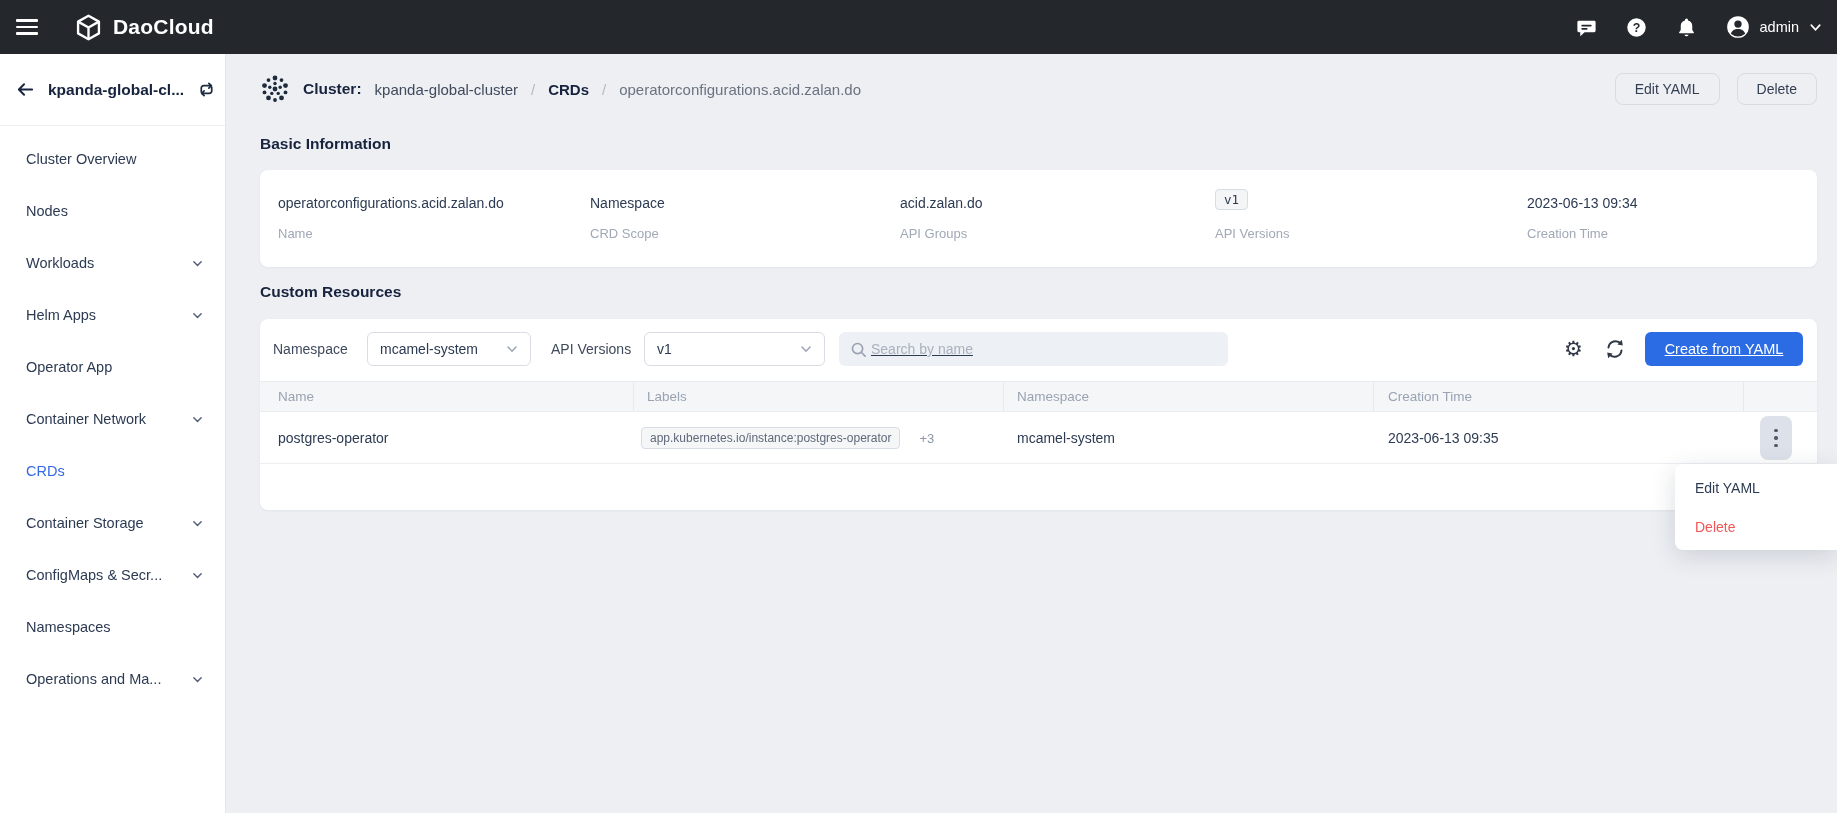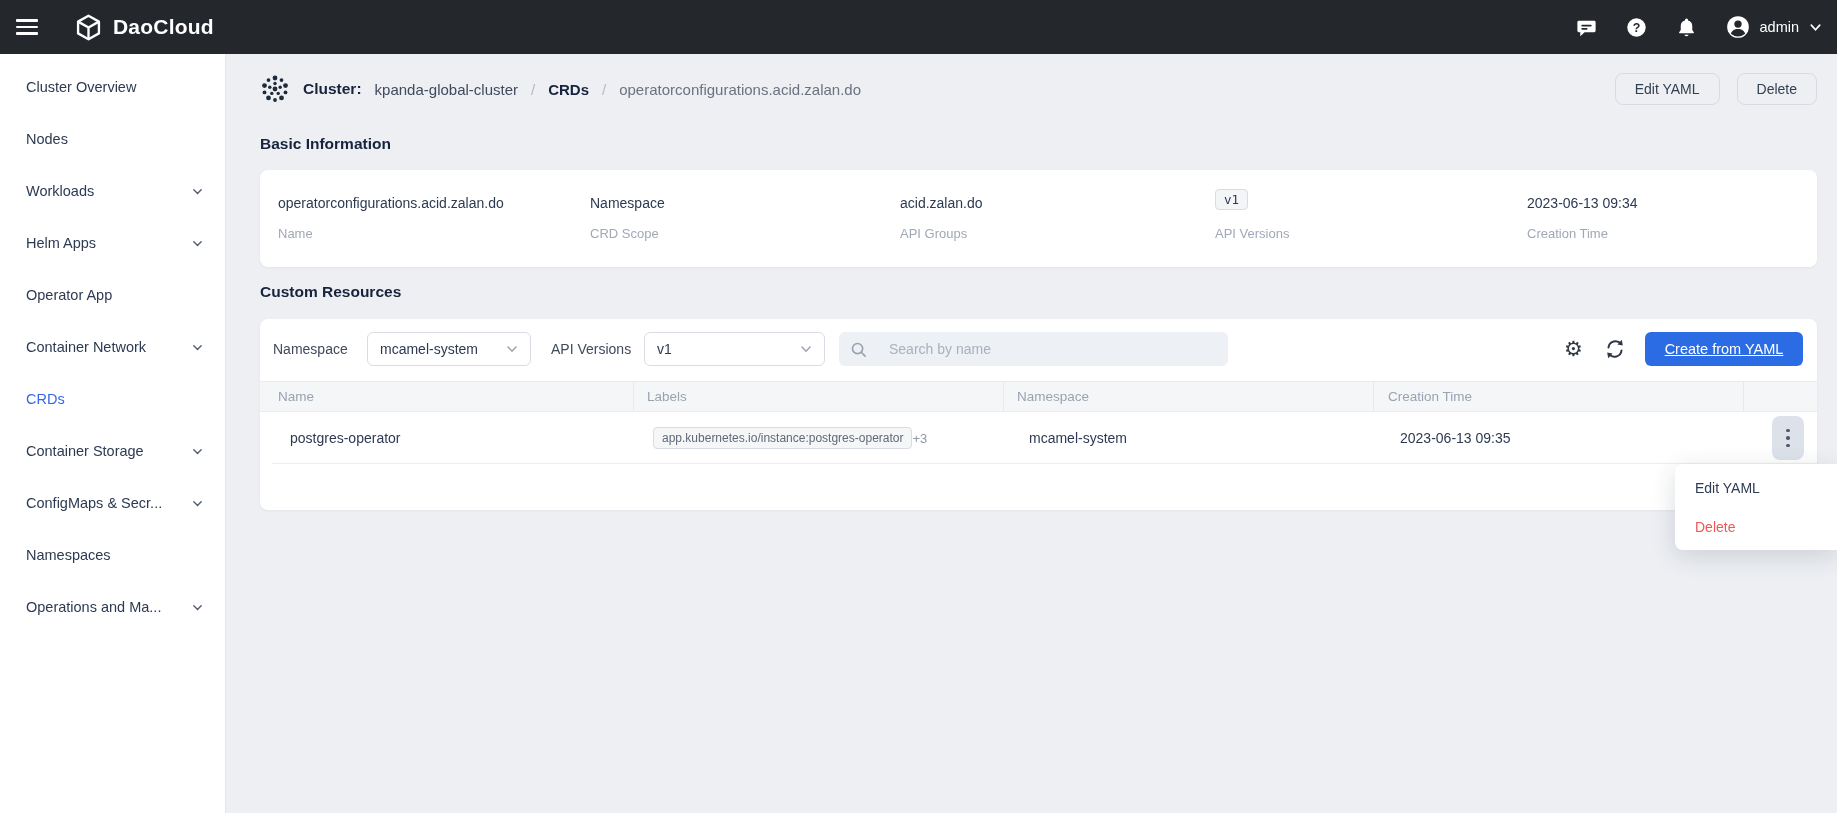--- a/index.html
+++ b/index.html
@@ -68,44 +68,44 @@
 
   .card-resources { top:265px; height:191px; }
   .flabel { position:absolute; top:13px; height:34px; line-height:34px; font-size:14px; color:#3f4a5c; }
   .fl-ns { left:13px; } .fl-av { left:291px; }
   .select { position:absolute; top:13px; height:34px; border:1px solid #d9dde3; border-radius:6px;
             background:#fff; display:flex; align-items:center; padding:0 12px; font-size:14px;
             color:#2c3a52; cursor:pointer; }
   .sel-ns { left:107px; width:164px; } .sel-av { left:384px; width:181px; }
   .select .chev { margin-left:auto; display:flex; }
   .search { position:absolute; top:13px; left:579px; width:389px; height:34px; background:#edf0f4;
-            border-radius:6px; display:flex; align-items:center; padding:12px 11px; gap:22px; }
+            border-radius:6px; display:flex; align-items:center; padding:12px 11px; gap:4px;text-decoration:underline; }
   .search input { border:none; background:transparent; outline:none; font-size:14px;
                   color:#2c3a52; width:100%; }
   .search input::placeholder { color:#a9b1be; }
   .tool-btn { position:absolute; background:none; border:none; cursor:pointer; }
   .gear-btn { left:1304px; top:13px; height:34px; font-size:21px; line-height:34px; color:#2f3844; }
   .refresh-btn { left:1344px; top:19px; }
   .btn-primary { position:absolute; top:13px; left:1385px; width:158px; height:34px;
                  background:#2b6ce4; color:#fff; border:none; border-radius:6px;
                  font-size:14.5px; cursor:pointer;text-decoration:underline; }
 
   .thead { position:absolute; top:62px; left:0; right:0; height:31px; background:#f5f6f8;
            border-top:1px solid #e9ebef; border-bottom:1px solid #e9ebef; }
   .th { position:absolute; top:0; height:31px; line-height:30px; font-size:13.5px; color:#9aa3b2; }
   .th1{left:18px;} .th2{left:387px;} .th3{left:757px;} .th4{left:1128px;}
   .thsep { position:absolute; top:0; bottom:0; width:1px; background:#e6e9ee; }
   .s1{left:373px;} .s2{left:743px;} .s3{left:1113px;} .s4{left:1483px;}
 
   .trow { position:absolute; top:93px; left:0; right:0; height:52px;
-          border-bottom:1px solid #eceef2; cursor:pointer;margin-left:12px; }
+          border-bottom:1px solid #eceef2; cursor:pointer; }
   .td { position:absolute; top:0; line-height:52px; font-size:14px; color:#2c3a52; white-space:nowrap; }
   .td-name{left:18px;} .td-ns{left:757px;} .td-time{left:1128px;}
   .labels-cell { position:absolute; left:381px; top:0; height:52px; display:flex;
-                 align-items:center; gap:0; }
+                 align-items:center; gap:19px; }
   .tag { border:1px solid #d8dce3; background:#f5f6f8; border-radius:4px; padding:3px 8px;
          font-size:12px; color:#5f6978; white-space:nowrap; }
   .tag-more { font-size:13px; color:#8e97a6; }
   .dots-btn { position:absolute; left:1500px; top:4px; width:32px; height:44px; background:#dde2ea;
               border:none; border-radius:8px; display:flex; flex-direction:column;
               align-items:center; justify-content:center; gap:4px; cursor:pointer; }
   .dots-btn .dot { width:3.5px; height:3.5px; border-radius:50%; background:#4e5a6b; }
 
   .tfoot { position:absolute; top:145px; left:0; right:0; height:46px; }
   .total { position:absolute; left:18px; line-height:46px; font-size:13.5px; color:#8e97a6; }
@@ -173,20 +173,36 @@
       <span style="display:flex;">
         <svg width="15" height="15" viewBox="0 0 16 16" fill="none" stroke="#fff" stroke-width="1.8" stroke-linecap="round">
             <path d="M3.5 5.5 L8 10.5 L12.5 5.5"></path>
           </svg>
       </span>
     </div>
   </div>
 </header>
 
 <aside class="sidebar">
+  <div class="sidebar-head">
+    <button class="icon-btn">
+      <svg width="19" height="19" viewBox="0 0 20 20" fill="none" stroke="#17233d" stroke-width="2" stroke-linecap="round" stroke-linejoin="round">
+          <path d="M17 10 H3.5 M8.5 4.5 L3 10 L8.5 15.5"></path>
+        </svg>
+    </button>
+    <span class="cluster-title">kpanda-global-cl...</span>
+    <button class="icon-btn">
+      <svg width="19" height="19" viewBox="0 0 20 20" fill="none" stroke="#1d2b41" stroke-width="1.8" stroke-linecap="round" stroke-linejoin="round">
+        <path d="M4.5 12.5 V8.5 A2.5 2.5 0 0 1 7 6 H15"></path>
+        <path d="M12.5 3.5 L15 6 L12.5 8.5"></path>
+        <path d="M15.5 7.5 V11.5 A2.5 2.5 0 0 1 13 14 H5"></path>
+        <path d="M7.5 16.5 L5 14 L7.5 11.5"></path>
+      </svg>
+    </button>
+  </div>
   <nav class="menu">
     <div class="menu-item">
       <span>Cluster Overview</span>
       </div>
     <div class="menu-item">
       <span>Nodes</span>
       </div>
     <div class="menu-item">
       <span>Workloads</span>
       <span class="chev">

